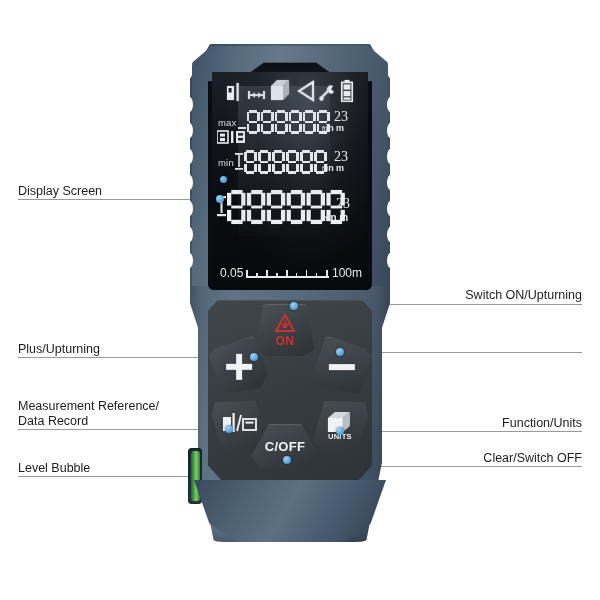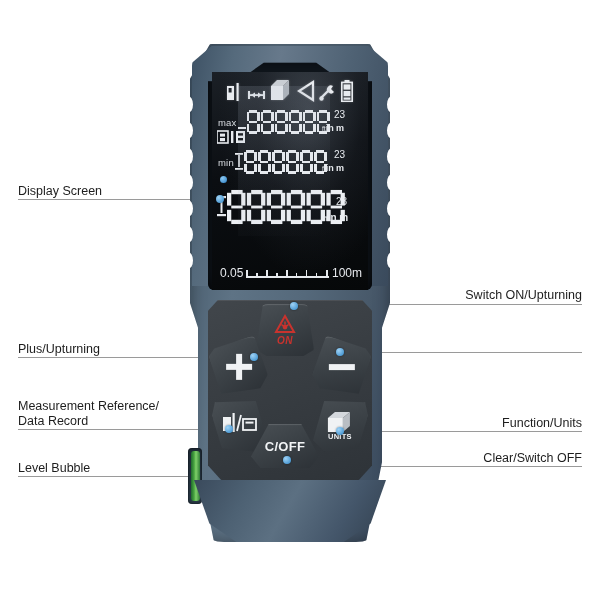--- a/index.html
+++ b/index.html
@@ -75,21 +75,21 @@
   .digits{ display:flex; gap:1px; }
   .seg-d{ position:relative; width:13px; height:24px; }
   .seg{ position:absolute; background:#eceff3; }
   .seg.a{ left:2.5px; top:0px;    width:8px;  height:2.6px; }
   .seg.b{ right:0px;  top:2px;    width:2.6px;height:8.5px; }
   .seg.c{ right:0px;  bottom:2px; width:2.6px;height:8.5px; }
   .seg.d{ left:2.5px; bottom:0px; width:8px;  height:2.6px; }
   .seg.e{ left:0px;   bottom:2px; width:2.6px;height:8.5px; }
   .seg.f{ left:0px;   top:2px;    width:2.6px;height:8.5px; }
   .seg.g{ left:2.5px; top:10.7px; width:8px;  height:2.6px; }
-  .lcd-num{ color:#e9ecf0; font-size:10px; position:absolute; }
+  .lcd-num{ color:#e9ecf0; font-size:14px; position:absolute;font-family:Liberation Serif, serif; }
   .unitbox{ position:absolute; color:#e9ecf0; font-size:9px; font-weight:bold; }
   .unit-ft{ font-size:6.5px; font-weight:normal; }
   .dot-ind{ position:absolute; width:7px; height:7px; border-radius:50%;
             background:radial-gradient(circle at 35% 32%, #8cc8f2, #2a7fc4); }
 
   .scale-row{ position:absolute; left:8px; bottom:8px; width:142px; height:18px;
               display:flex; align-items:center; color:#e6e9ed; font-size:12px; }
   .ruler{ position:relative; flex:1; height:10px; margin:0 3px; }
   .ruler .base{ position:absolute; left:0; right:0; bottom:0; height:1.6px; background:#e6e9ed; }
   .ruler .tick{ position:absolute; bottom:0; width:1.5px; background:#e6e9ed; }
@@ -121,21 +121,21 @@
            clip-path:polygon(12% 14%,90% 4%,100% 26%,92% 84%,30% 100%,4% 84%); transform:rotate(10deg); }
   .btn-coff{ left:43px; top:124px; width:68px; height:44px;
            clip-path:polygon(26% 0%,74% 0%,100% 74%,86% 100%,14% 100%,0% 74%); }
 
   .glyph-plus{ position:relative; width:26px; height:26px; }
   .glyph-plus i{ position:absolute; background:#f0f2f4; }
   .glyph-plus i.h{ left:0; top:10px; width:26px; height:6px; }
   .glyph-plus i.v{ top:0; left:10px; width:6px; height:26px; }
   .glyph-minus{ width:26px; height:6px; background:#f0f2f4; }
   .lbl-coff{ font-size:13px; font-weight:bold; letter-spacing:.3px; }
-  .on-text{ font-size:10px; font-weight:bold; color:#c9332e; letter-spacing:.5px; margin-top:-1px;font-style:italic; }
+  .on-text{ font-size:12px; font-weight:bold; color:#c9332e; letter-spacing:.5px; margin-top:-1px; }
 
   
   .anchor{ position:absolute; width:8px; height:8px; border-radius:50%;
            background:radial-gradient(circle at 34% 32%, #9fd2f5, #2e86c8);
            box-shadow:0 0 2px rgba(0,0,0,.5); }
 
   
   .bubble{
     position:absolute; left:-2px; top:404px; width:14px; height:56px;
     background:linear-gradient(180deg,#1f2c38,#2b3a48);

